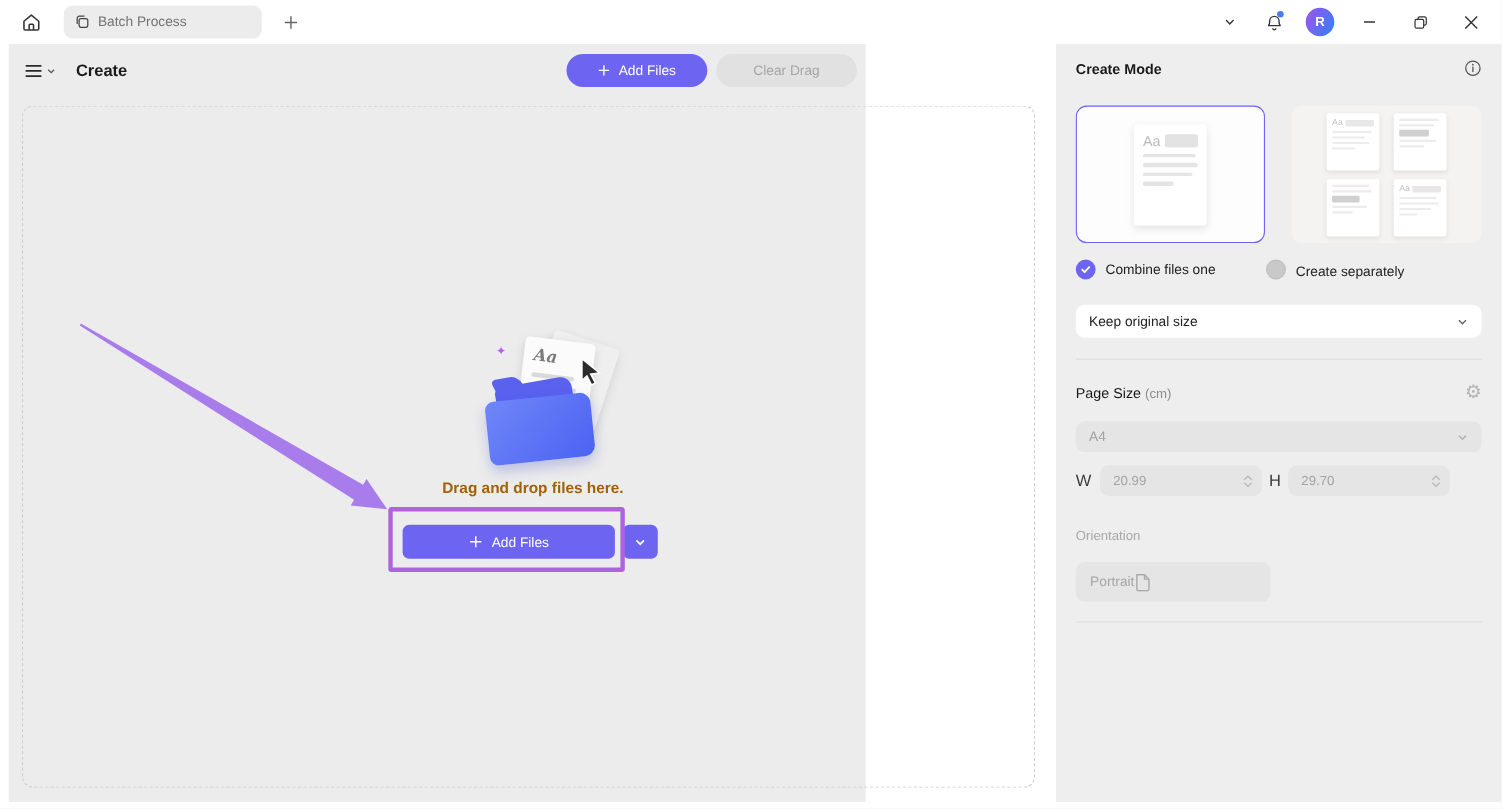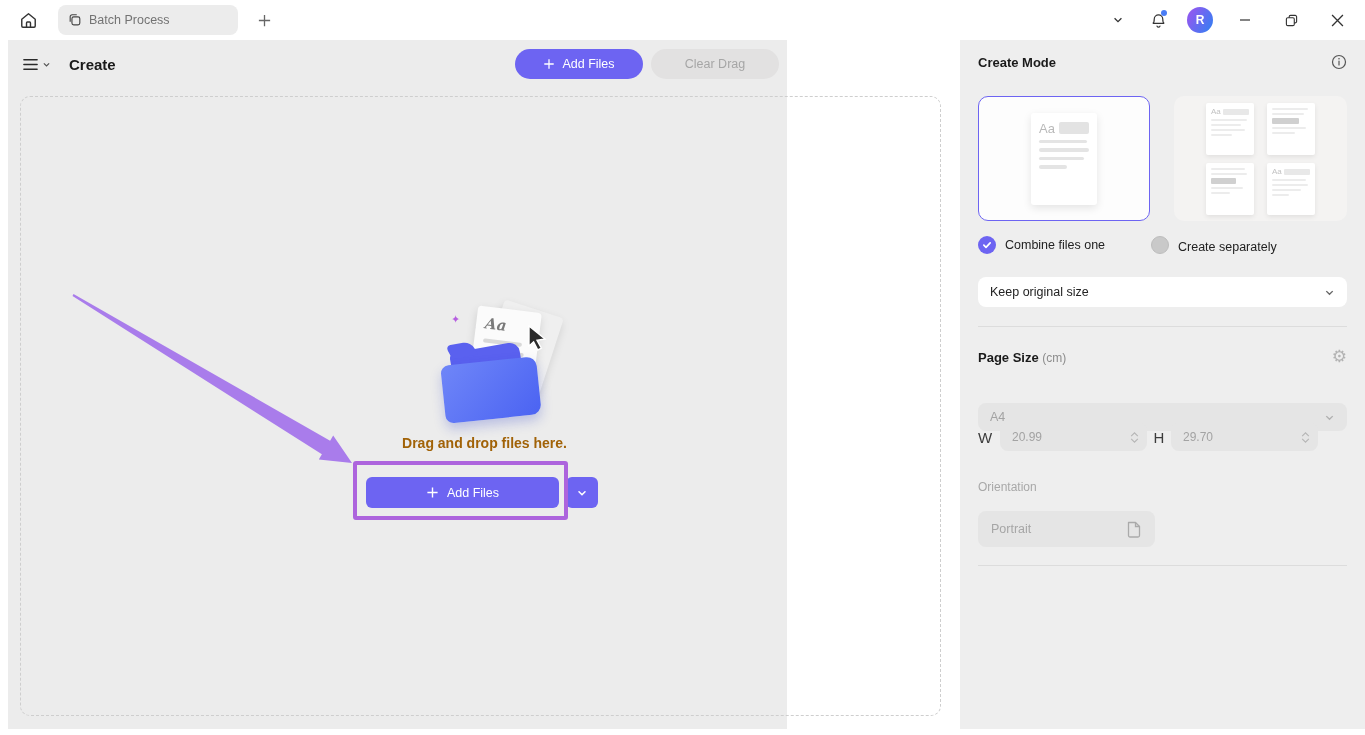--- a/index.html
+++ b/index.html
@@ -76,35 +76,35 @@
   .md-line { height:2px; background:#ececec; border-radius:1px; margin-top:3px; }
 
   .radio-row { position:absolute; left:18px; top:196px; width:369px; display:flex; align-items:center; }
   .radio { width:18px; height:18px; border-radius:50%; display:flex; align-items:center; justify-content:center; cursor:pointer; }
   .radio.checked { background:#6d64f2; }
   .radio.unchecked { background:#c9c9c9; border:1px solid #bdbdbd; }
   .radio-label { font-size:12.5px; color:#222; margin-left:9px; }
   .radio-group2 { margin-left:auto; width:196px; display:flex; align-items:flex-end; }
 
   .select { position:absolute; left:18px; height:30px; width:369px; background:#fff; border-radius:8px; display:flex; align-items:center; padding:0 12px; font-size:12.5px; color:#222; cursor:pointer; justify-content:space-between; }
-  .select.disabled { background:#e5e5e5; color:#a3a3a3; cursor:default;margin-top:20px; }
+  .select.disabled { background:#e5e5e5; color:#a3a3a3; cursor:default; }
   .sep { position:absolute; left:18px; width:369px; height:1px; background:#dcdcdc; }
 
   .sec-label { position:absolute; left:18px; font-size:13px; color:#1a1a1a; }
-  .sec-label b { font-weight:bold; }
+  .sec-label b { font-weight:normal; }
   .unit { color:#8c8c8c; font-weight:normal; font-size:12px; }
   .gear { position:absolute; right:18px; color:#b3b3b3; font-size:17px; line-height:1; cursor:pointer; }
 
   .dim-row { position:absolute; left:18px; top:383px; width:369px; height:28px; display:flex; align-items:center; }
   .dim-label { font-size:15px; color:#3c3c3c; width:22px; }
   .num-input { width:147px; height:28px; background:#e5e5e5; border-radius:8px; display:flex; align-items:center; justify-content:space-between; padding:0 8px 0 12px; font-size:12px; color:#a3a3a3; }
   .stepper { display:flex; flex-direction:column; gap:1px; color:#b5b5b5; }
   .dim-gap { width:24px; text-align:center; }
 
-  .orient-btn { position:absolute; top:471px; height:36px; background:#e5e5e5; border:none; border-radius:8px; display:flex; align-items:center; justify-content:space-between; padding:0 13px; font-size:12.5px; color:#a6a6a6; font-family:inherit; }
+  .orient-btn { position:absolute; top:471px; height:36px; background:#e5e5e5; border:none; border-radius:8px; display:flex; align-items:center; justify-content:flex-start; padding:0 13px; font-size:12.5px; color:#a6a6a6; font-family:inherit; }
   .ob1 { left:18px; width:177px; }
   .ob2 { left:210px; width:177px; }
 
   .apply-btn { position:absolute; left:18px; top:648px; width:369px; height:30px; border:none; border-radius:8px; background:#dcd8f3; color:#90909f; font-size:13px; font-family:inherit; }
 
   .bottom-strip { position:absolute; left:0; top:729px; width:1365px; height:6px; background:#fff; }
   svg { display:block; }
 </style>
 </head>
 <body>

